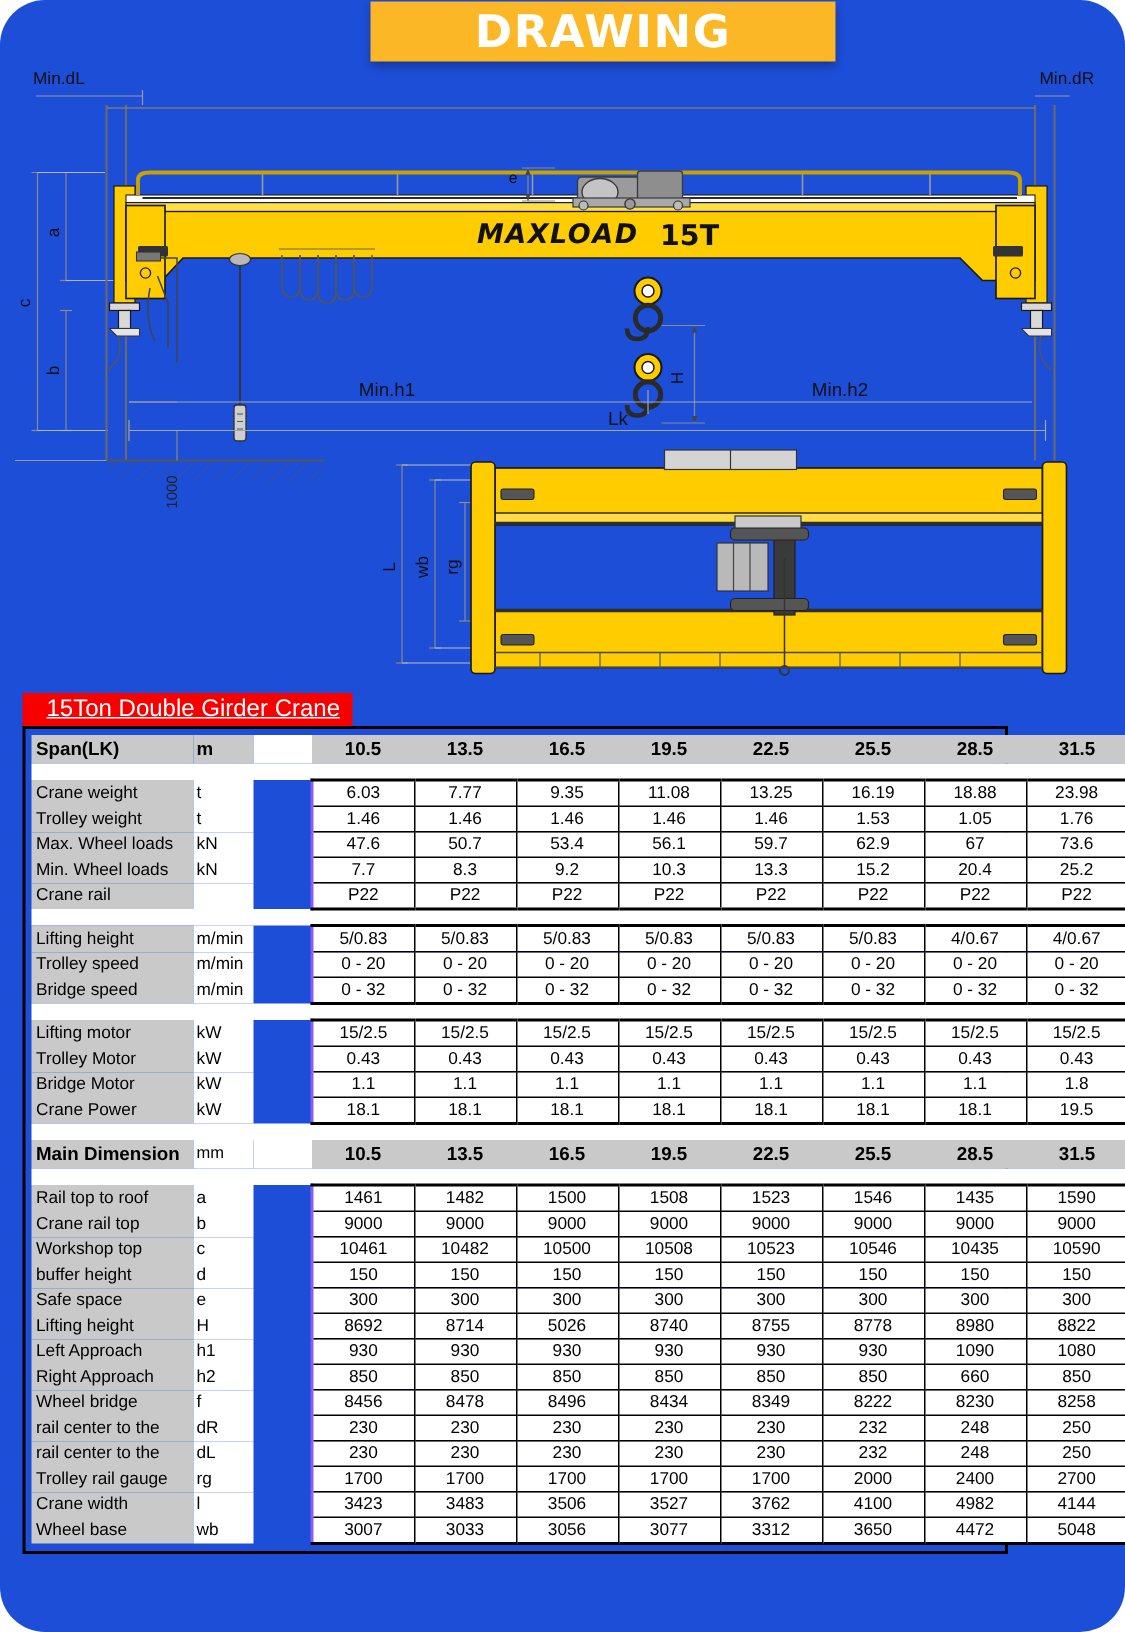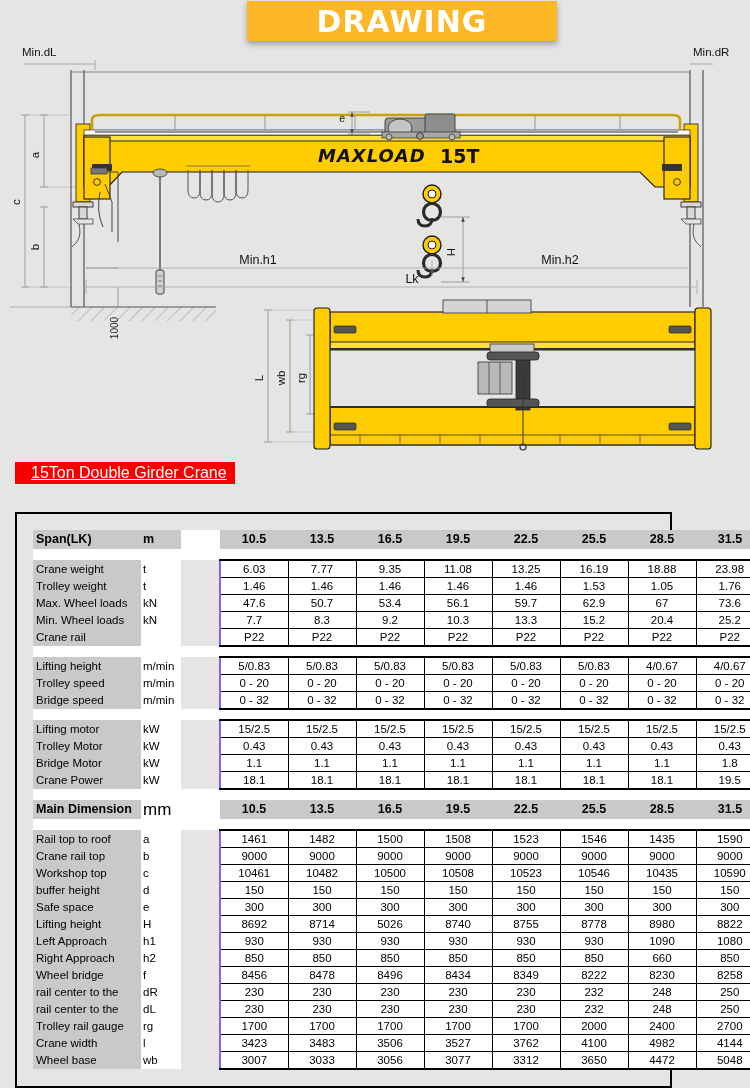--- a/index.html
+++ b/index.html
@@ -6,21 +6,22 @@
   html, body {
     margin: 0; padding: 0;
     background: #ffffff;
     font-family: "Liberation Sans", sans-serif;
   }
   #page {
     position: relative;
     width: 750px;
     height: 1088px;
     overflow: hidden;
-    background: #e5e5e5;
+    background: #1d4ed8;
+    border-radius: 30px;
   }
 
   
   .banner-wrap {
     position: absolute;
     left: 0; top: 0;
     width: 750px; height: 42px;
   }
   .banner {
     position: absolute;
@@ -75,21 +76,21 @@
   .c-label { width: 108px; text-align: left; padding-left: 3px !important; }
   .c-unit  { width: 40px;  text-align: left; padding-left: 2px !important; }
   .c-gap   { width: 39px; }
   .c-val   { width: 68px;  text-align: center; }
 
   
   tr.hdr td { background: #c9c9c9; font-weight: bold; font-size: 12.5px; height: 19px; line-height: 19px; }
   tr.hdr td.c-gap { background: #ffffff; }
   tr.hdr td.c-unit { background: #c9c9c9; }
   tr.hdr-main td.c-label { background: #c9c9c9; }
-  tr.hdr-main td.c-unit { background: #ffffff; font-weight: normal; font-size: 17px;}
+  tr.hdr-main td.c-unit { background: #ffffff; font-weight: normal; font-size: 11px;}
   tr.hdr-main td.c-val { background: #c9c9c9; }
   tr.hdr-main td.c-gap { background: #ffffff; }
 
   tr.hdr-span td.c-label, tr.hdr-span td.c-unit { background: #c9c9c9; }
   tr.hdr-span td.c-val { background: #c9c9c9; }
 
   
   tr.data td.c-label { background: #c9c9c9; }
   tr.data td.c-unit  { background: #ffffff; }
   tr.data td.c-val {
@@ -104,22 +105,21 @@
   tr.spacer td { height: 11px; background: #ffffff; }
 
   
   .table-frame {
     border-left: 2px solid #000;
     border-right: 2px solid #000;
     border-top: 2px solid #000;
     border-bottom: 2px solid #000;
     margin-left: 7px;
     width: 657px;
-    padding: 16px;
-    margin-top: 28px;
+    padding: 4px;
   }
   .table-frame table.spec { margin-left: 0; width: 732px; }
 </style>
 </head>
 <body>
 
 <div id="page">
 
   <div class="banner-wrap">
     <div class="banner">

